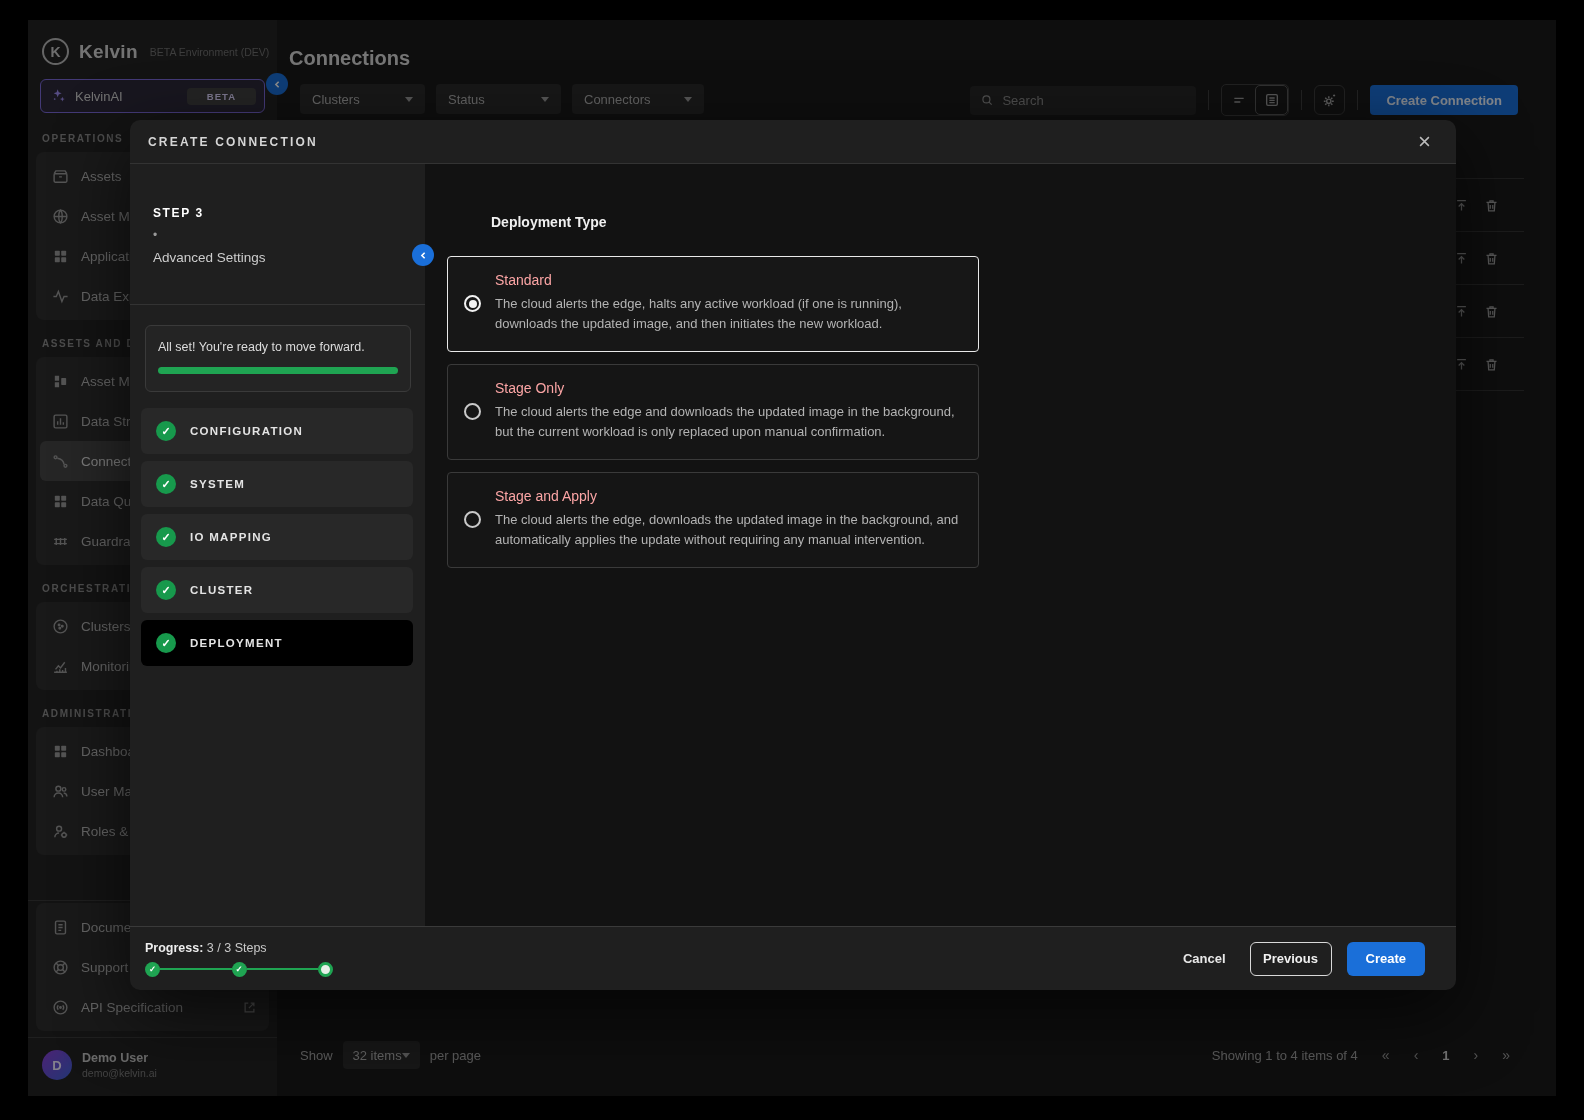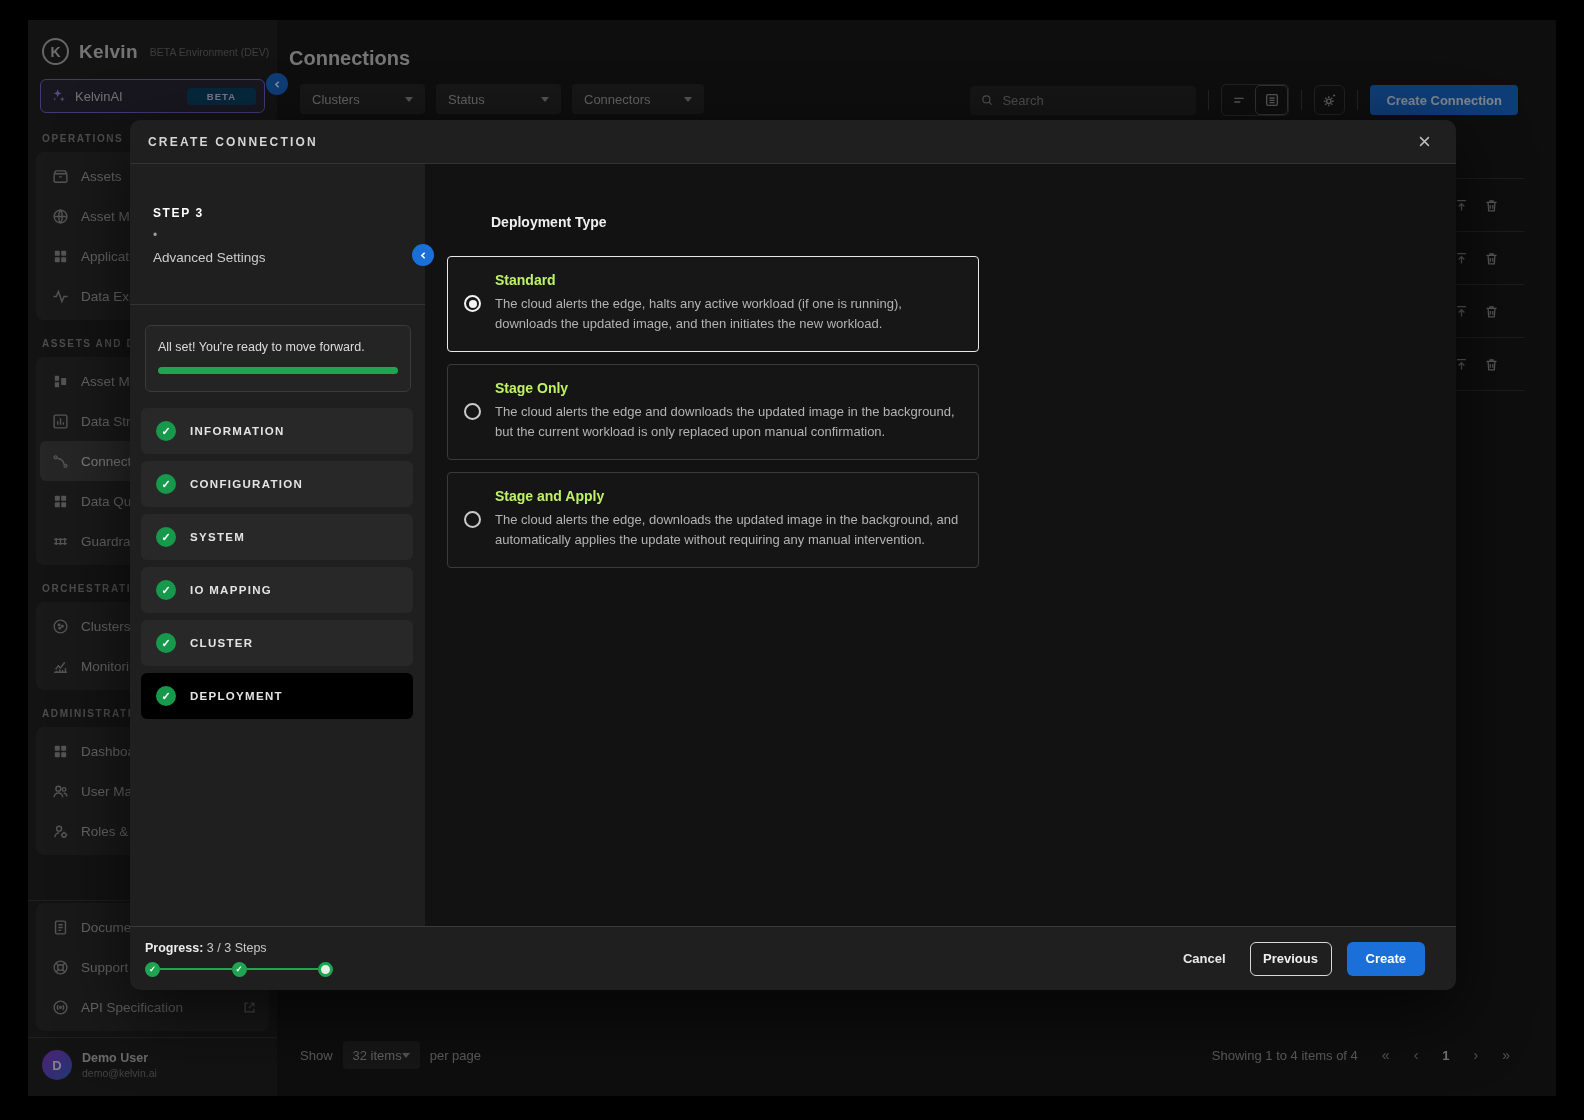--- a/index.html
+++ b/index.html
@@ -10,21 +10,21 @@
 
   
   .sidebar { width:249px; background:#242424; display:flex; flex-direction:column; position:relative; flex:none; overflow:hidden; }
   .logo-row { display:flex; align-items:center; gap:10px; padding:18px 0 0 14px; white-space:nowrap; }
   .logo-k { width:27px; height:27px; border:2px solid #b9b9b9; border-radius:50%; color:#c9c9c9; font-size:14px; font-weight:700; display:flex; align-items:center; justify-content:center; flex:none; }
   .brand { font-size:19px; color:#d2d2d2; font-weight:600; letter-spacing:.3px; }
   .env { font-size:10.5px; color:#6f6f6f; margin-left:2px; }
   .ai-box { margin:14px 12px 4px; height:34px; border:1px solid #7a68d8; background:rgba(104,84,210,.12); border-radius:6px; display:flex; align-items:center; padding:0 8px 0 10px; }
   .ai-box .spark { color:#9d8bf0; width:16px; height:16px; flex:none; }
   .ai-label { font-size:13px; color:#cfcfcf; margin-left:8px; }
-  .beta-badge { margin-left:auto; background:#0c4a6e; color:#ded6ff; font-size:9.5px; font-weight:700; letter-spacing:1px; padding:3px 20px; border-radius:4px; }
+  .beta-badge { margin-left:auto; background:#404040; color:#ded6ff; font-size:9.5px; font-weight:700; letter-spacing:1px; padding:3px 20px; border-radius:4px; }
   .sec-header { display:flex; align-items:center; gap:6px; padding:16px 0 6px 14px; font-size:10px; font-weight:700; letter-spacing:1.6px; color:#8a8a8a; white-space:nowrap; }
   .sec-header svg { width:10px; height:10px; flex:none; }
   .group { background:#2e2e2e; border-radius:8px; margin:2px 8px; padding:4px 0; }
   .side-item { height:40px; display:flex; align-items:center; gap:12px; padding:0 8px 0 12px; color:#b5b5b5; font-size:13.5px; white-space:nowrap; border-radius:6px; margin:0 4px; }
   .side-item .icn { width:17px; height:17px; color:#999; flex:none; }
   .side-item.active { background:#464646; color:#dedede; }
   .side-item .ext { margin-left:auto; width:15px; height:15px; color:#8a8a8a; }
   .sidebar-bottom { margin-top:auto; }
   .divider-h { border-top:1px solid #3a3a3a; margin:6px 0 0; }
   .user-row { display:flex; align-items:center; gap:10px; padding:12px 14px 16px; border-top:1px solid #3a3a3a; margin-top:6px; }
@@ -88,21 +88,21 @@
   .check-circle::before { content:"\2713"; }
   .check-label { margin-left:14px; font-size:11.5px; font-weight:600; letter-spacing:1.3px; color:#e4e4e4; }
   .right-panel { flex:1; background:#121212; padding:50px 0 0 22px; }
   .content-title { margin-left:44px; margin-bottom:26px; font-size:14px; font-weight:700; color:#f0f0f0; }
   .options { display:flex; flex-direction:column; gap:12px; }
   .option-card { width:532px; border:1px solid #3a3a3a; border-radius:4px; background:#151515; display:flex; gap:14px; padding:15px 16px 17px; }
   .option-card.selected { border:1px solid #e9e9e9; background:#171717; }
   .radio { width:17px; height:17px; border:2px solid #c9c9c9; border-radius:50%; flex:none; margin-top:23px; position:relative; }
   .option-card.selected .radio { border-color:#f2f2f2; }
   .radio.checked::after { content:""; position:absolute; left:2.5px; top:2.5px; width:8px; height:8px; border-radius:50%; background:#f2f2f2; }
-  .option-title { font-size:14px; font-weight:700; color:#bef264; margin-bottom:6px; }
+  .option-title { font-size:14px; font-weight:400; color:#fca5a5; margin-bottom:6px; }
   .option-desc { font-size:13px; line-height:20px; color:#b3b3b3; max-width:486px; }
   .modal-footer { height:64px; flex:none; border-top:1px solid #3a3a3a; display:flex; align-items:center; padding:0 31px 0 15px; border-radius:0 0 10px 10px; }
   .progress-block { width:260px; }
   .progress-line1 { font-size:12.5px; color:#c9c9c9; margin-bottom:7px; }
   .progress-line1 b { color:#ededed; font-weight:700; }
   .stepper { display:flex; align-items:center; width:188px; }
   .st-dot { width:15px; height:15px; border-radius:50%; background:#1fa452; color:#fff; font-size:8.5px; display:flex; align-items:center; justify-content:center; flex:none; }
   .st-dot::before { content:"\2713"; font-weight:700; }
   .st-line { flex:1; height:2.5px; background:#1fa452; }
   .st-current { width:15px; height:15px; border-radius:50%; background:#e6efe7; border:3.5px solid #1fa452; flex:none; }
@@ -450,24 +450,20 @@
           <span class="step-dot">•</span>
           <span class="step-name">Advanced Settings</span>
         </div>
         <div class="status-card">
           <div class="status-msg">All set! You're ready to move forward.</div>
           <div class="status-bar"></div>
         </div>
         <div class="checklist">
           <div class="check-item">
             <span class="check-circle"></span>
-            <span class="check-label">INFORMATION</span>
-          </div>
-          <div class="check-item">
-            <span class="check-circle"></span>
             <span class="check-label">CONFIGURATION</span>
           </div>
           <div class="check-item">
             <span class="check-circle"></span>
             <span class="check-label">SYSTEM</span>
           </div>
           <div class="check-item">
             <span class="check-circle"></span>
             <span class="check-label">IO MAPPING</span>
           </div>

